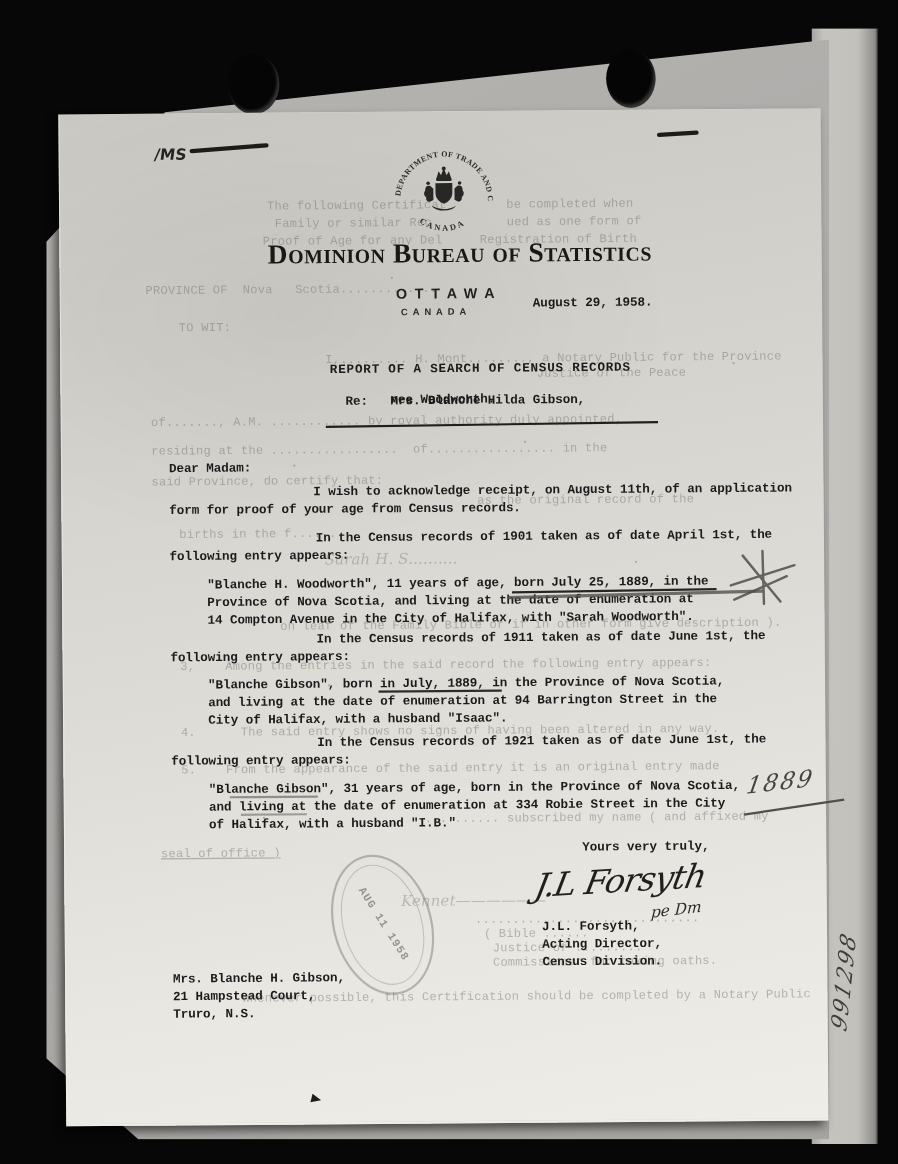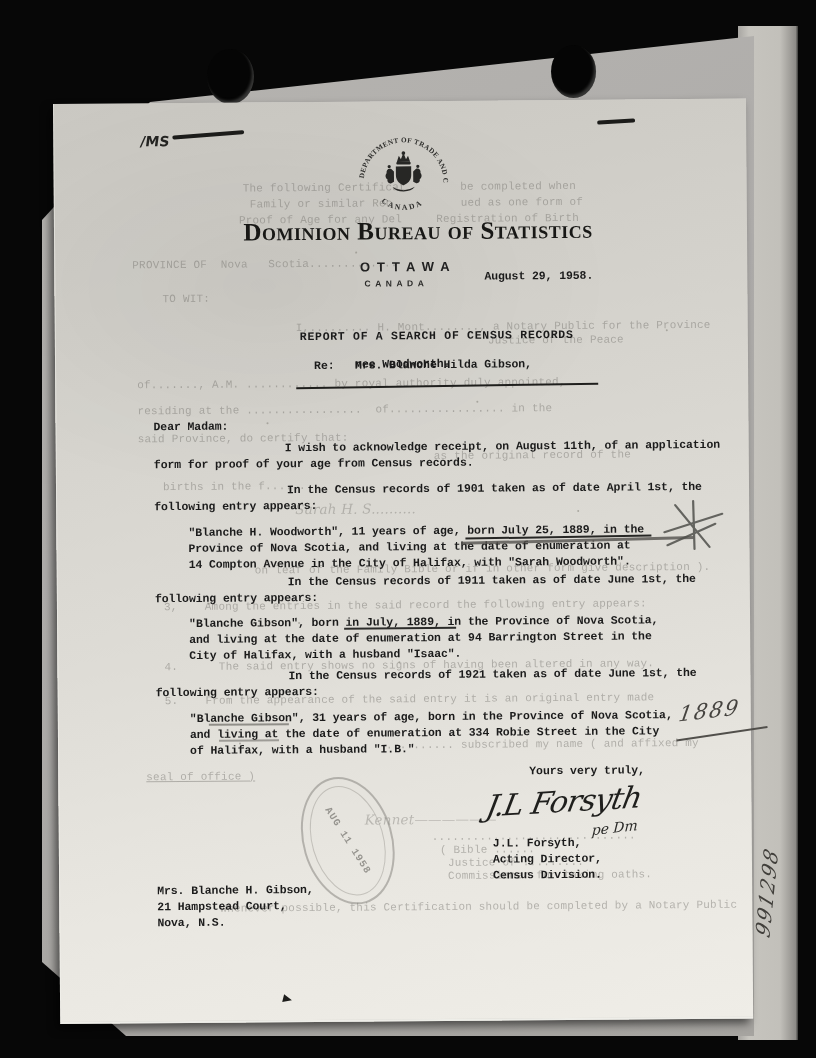--- a/index.html
+++ b/index.html
@@ -192,21 +192,21 @@
     </div>
 
     <div id="sig-script">J.L Forsyth</div>
     <div id="sig-note">pe Dm</div>
     <div class="tw" style="left:433px;top:736px">J.L. Forsyth,</div>
     <div class="tw" style="left:433px;top:752px">Acting Director,</div>
     <div class="tw" style="left:433px;top:768px">Census Division.</div>
 
     <div class="tw" style="left:97px;top:781px">Mrs. Blanche H. Gibson,</div>
     <div class="tw" style="left:97px;top:797px">21 Hampstead Court,</div>
-    <div class="tw" style="left:97px;top:813px">Nova, N.S.</div>
+    <div class="tw" style="left:97px;top:813px">Truro, N.S.</div>
 
     <div id="arrow-mark"></div>
     <div id="ghost-layer">
         <div class="ghost" style="left: 188px; top: 80px;">The following Certificat        be completed when</div>
         <div class="ghost" style="left: 195px; top: 96px;">Family or similar Rec          ued as one form of</div>
         <div class="ghost" style="left: 184px; top: 112px;">Proof of Age for any Del     Registration of Birth</div>
         <div class="ghost" style="left: 77px; top: 156px;">PROVINCE OF  Nova   Scotia.............</div>
         <div class="ghost" style="left: 107px; top: 190px;">TO WIT:</div>
         <div class="ghost" style="left: 240px; top: 220px;">I,......... H. Mont........, a Notary Public for the Province</div>
         <div class="ghost" style="left: 432px; top: 234px;">Justice of the Peace</div>

